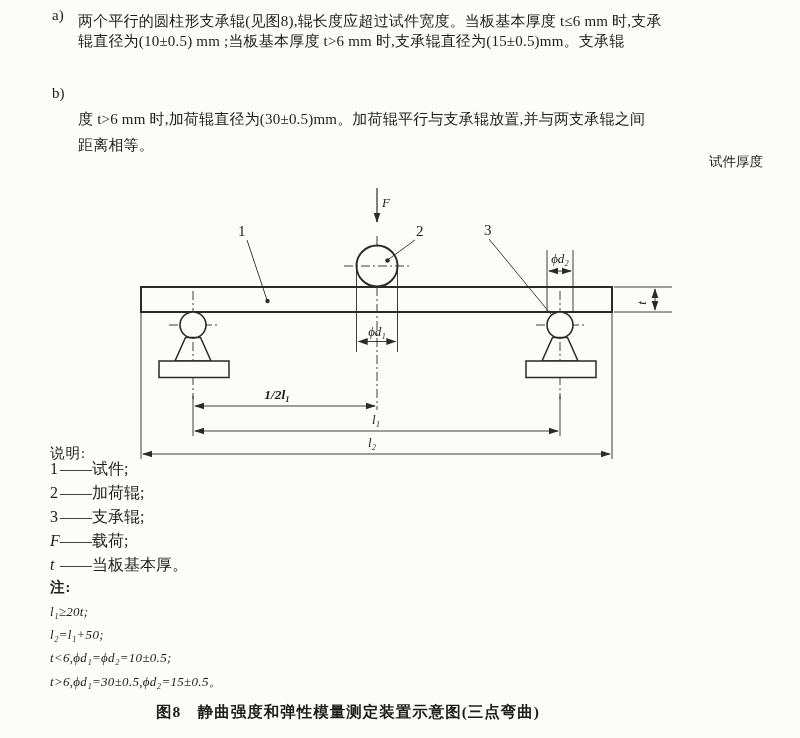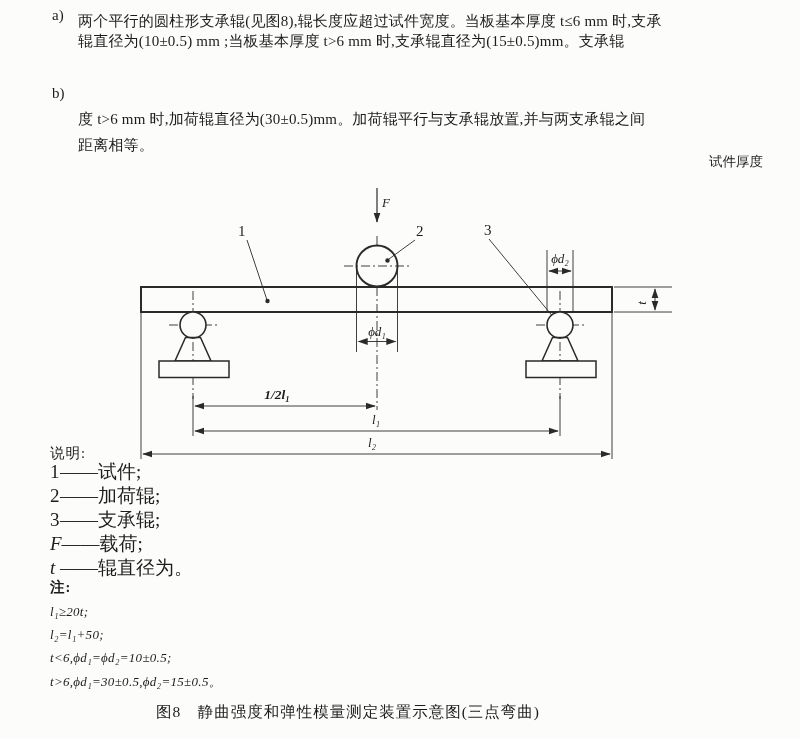--- a/index.html
+++ b/index.html
@@ -11,28 +11,28 @@
     background:#fcfcfa;
     font-family:"Liberation Serif","DejaVu Serif",serif;
     color:#1c1c1c;
     overflow:hidden;
   }
   .abs{position:absolute;}
   .para-label{font-size:15px;line-height:20px;}
   .para-line{font-size:15px;line-height:20px;white-space:nowrap;letter-spacing:0.2px;}
   .unit-note{font-size:13.5px;}
   .legend-title{font-size:14.5px;letter-spacing:1px;margin-top:9px;}
-  .legend-row{font-size:19px;white-space:nowrap;}
+  .legend-row{font-size:16px;white-space:nowrap;}
   .legend-row .key{display:inline-block;min-width:10px;}
   .legend-row.var .key{font-style:italic;}
   .note-line{font-size:13px;font-style:italic;white-space:nowrap;letter-spacing:0.3px;}
   .note-title{font-size:14.5px;font-weight:bold;letter-spacing:1px;}
   .caption{
     width:696px;text-align:center;
-    font-size:15.5px;font-weight:normal;letter-spacing:1px;
+    font-size:15.5px;font-weight:bold;letter-spacing:1px;
   }
   svg text{
     font-family:"Liberation Serif","DejaVu Serif",serif;
     fill:#1c1c1c;
   }
   .dimtxt{font-style:italic;font-size:13px;}
   .dimtxt-b{font-style:italic;font-weight:bold;font-size:13.5px;}
   .partnum{font-size:15px;}
   svg .ln{stroke:#2a2a2a;fill:none;}
   svg .thin{stroke-width:0.9;}
@@ -163,21 +163,21 @@
   <div class="abs legend-row" style="left:50px;top:483px;">
     <span class="key">2</span><span>——加荷辊;</span>
   </div>
   <div class="abs legend-row" style="left:50px;top:507px;">
     <span class="key">3</span><span>——支承辊;</span>
   </div>
   <div class="abs legend-row var" style="left:50px;top:531px;">
     <span class="key">F</span><span>——载荷;</span>
   </div>
   <div class="abs legend-row var" style="left:50px;top:555px;">
-    <span class="key">t</span><span>——辊直径为。</span>
+    <span class="key">t</span><span>——当板基本厚。</span>
   </div>
 
   <div class="abs note-title" style="left:50px;top:578px;">注:</div>
   <div class="abs note-line" style="left:50px;top:604px;">l₁≥20t;</div>
   <div class="abs note-line" style="left:50px;top:627px;">l₂=l₁+50;</div>
   <div class="abs note-line" style="left:50px;top:650px;">t&lt;6,ϕd₁=ϕd₂=10±0.5;</div>
   <div class="abs note-line" style="left:50px;top:673px;">t&gt;6,ϕd₁=30±0.5,ϕd₂=15±0.5。</div>
 
   <div class="abs caption" style="left:0;top:702px;">图8　静曲强度和弹性模量测定装置示意图(三点弯曲)</div>
 

